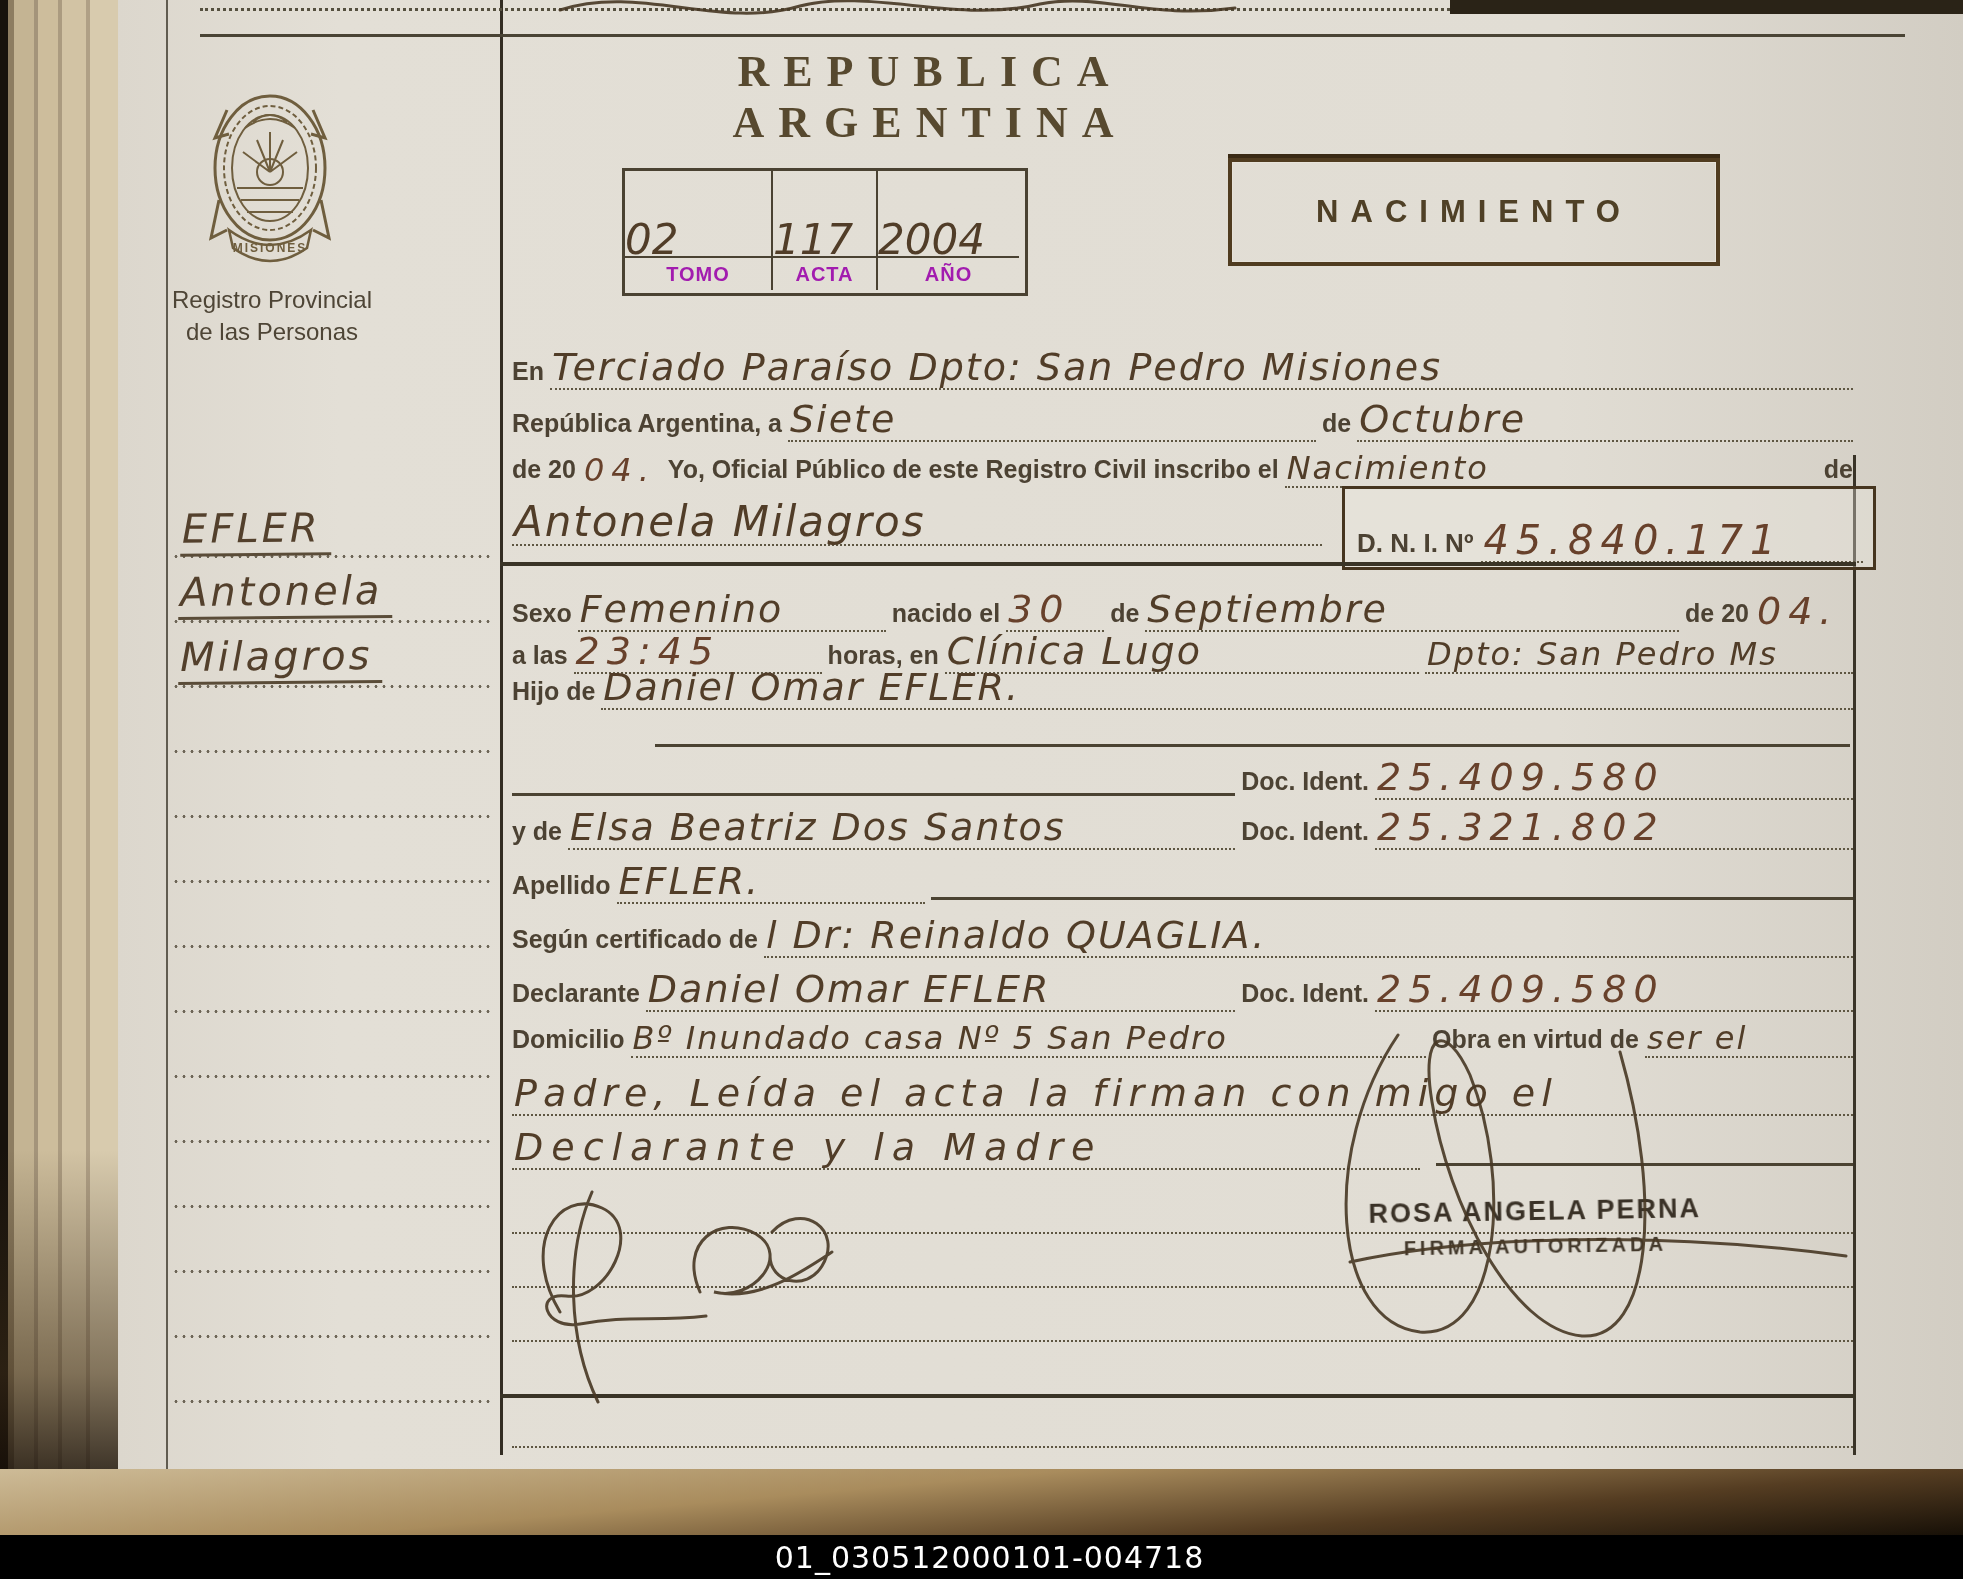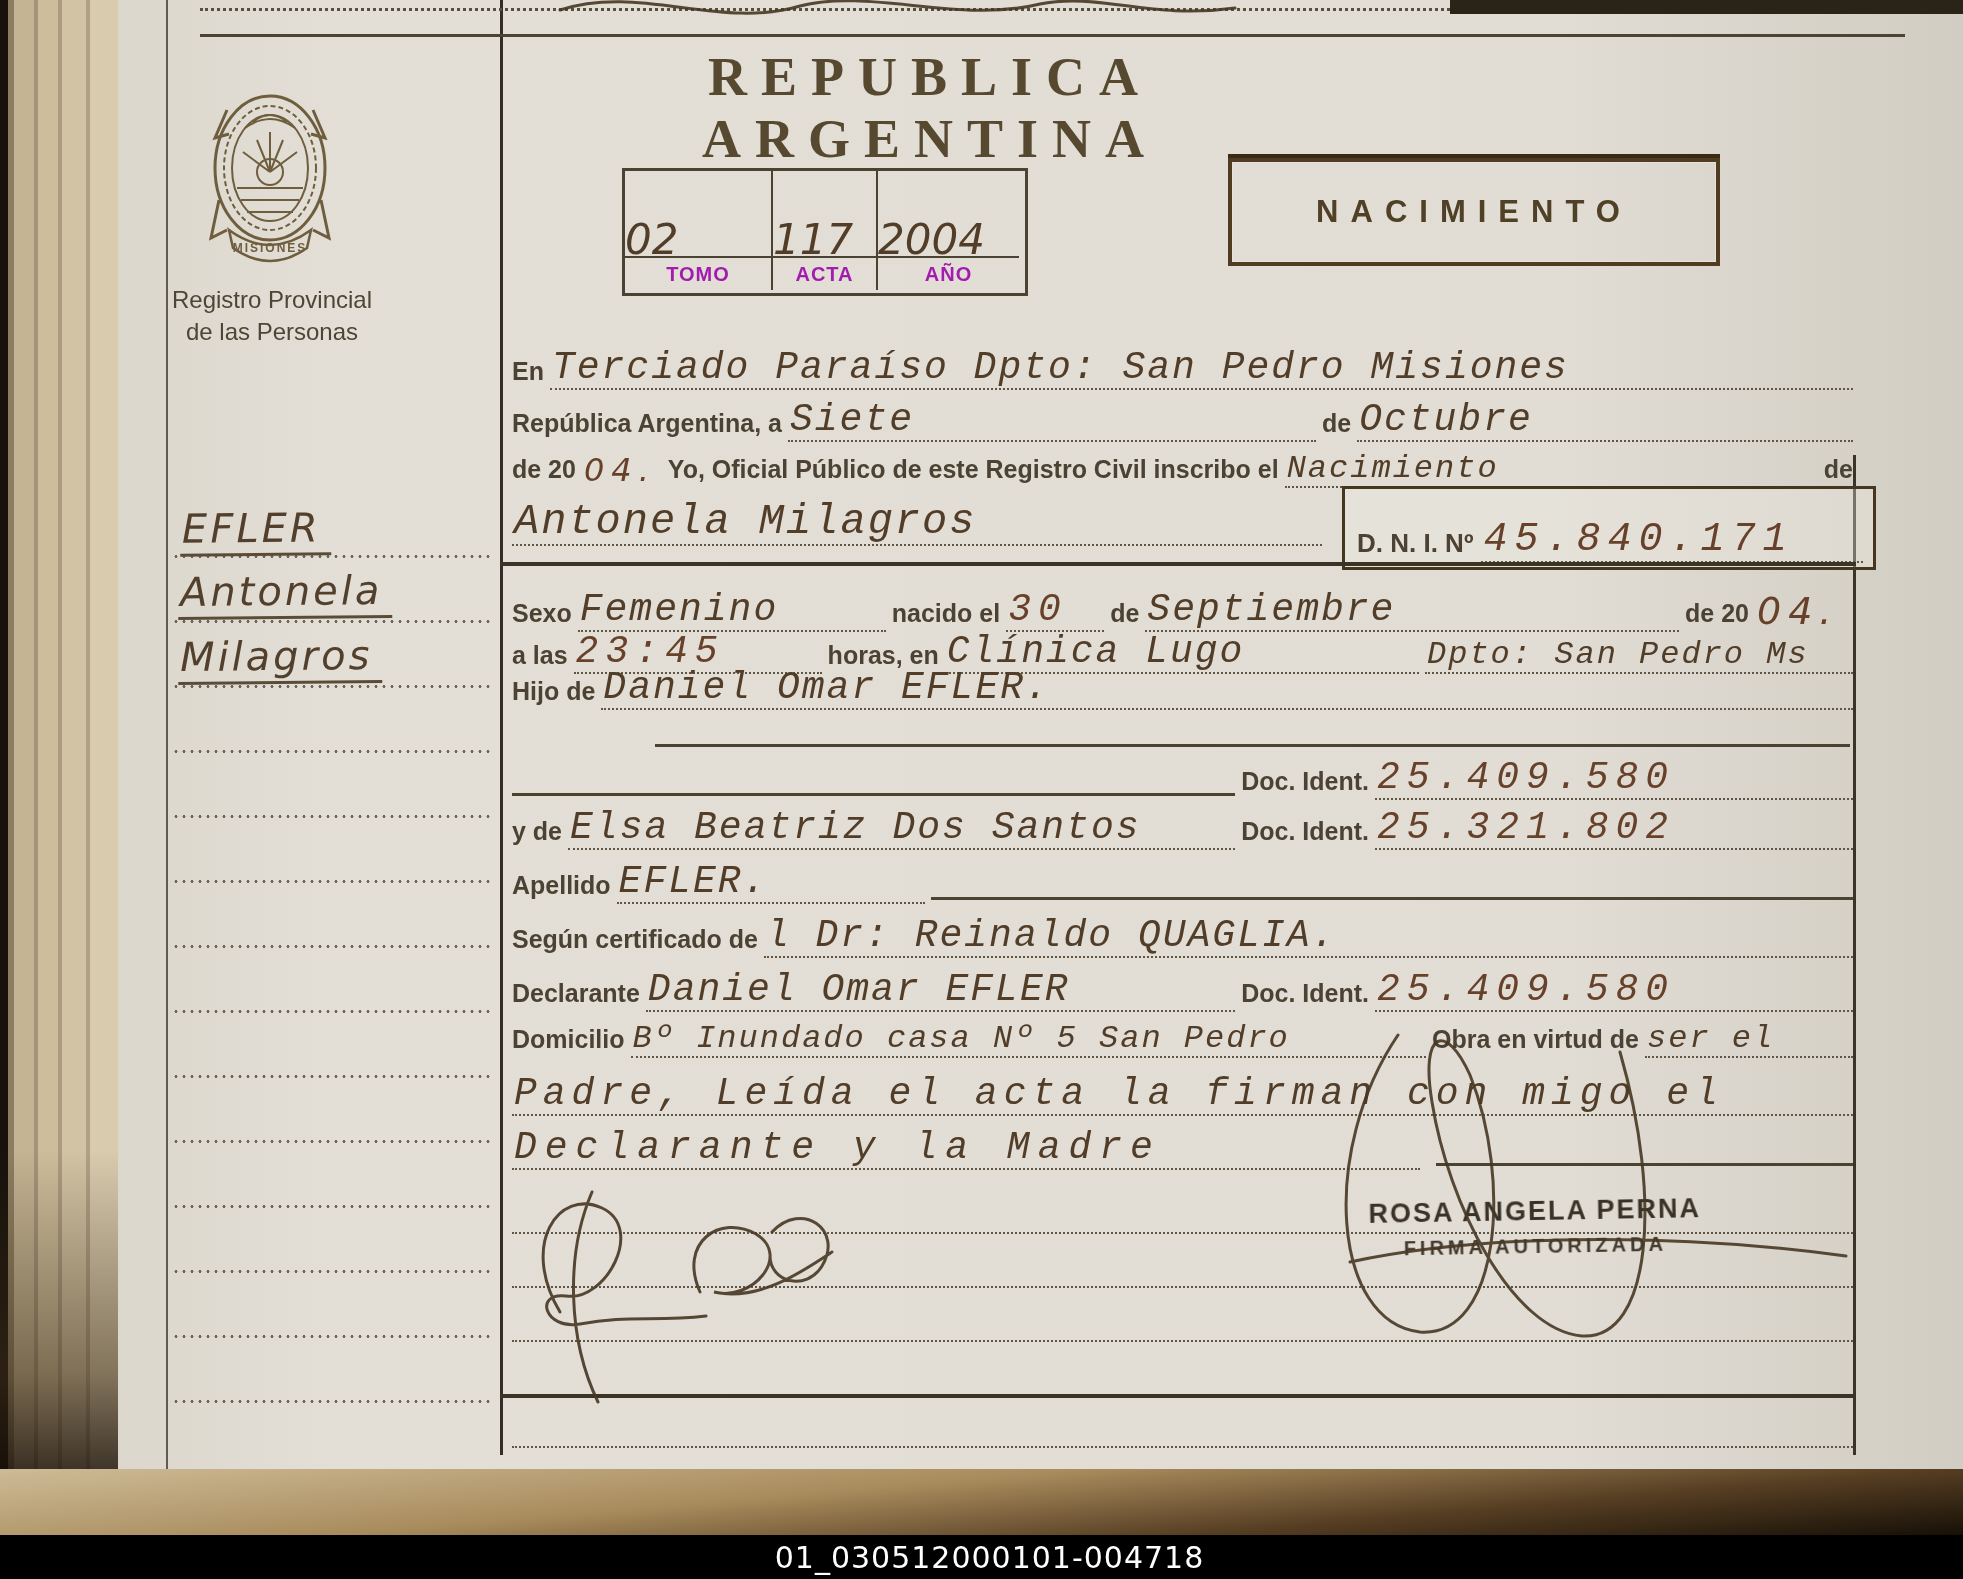--- a/index.html
+++ b/index.html
@@ -27,21 +27,21 @@
   .v-main{left:500px;top:0;width:3px;height:1455px;background:#332d23;}
   .v-right{left:1853px;top:455px;width:3px;height:1000px;background:#3a3428;}
   .top-dotted{left:200px;top:8px;width:1400px;border-bottom:3px dotted #55503f;}
   .top-solid{left:200px;top:34px;width:1705px;height:3px;background:#4a4435;}
   .top-corner-bar{left:1450px;top:0;width:513px;height:14px;background:#2a2317;}
   .rule-thick{height:4px;background:#3a3426;}
   .dotted-row{border-bottom:2.5px dotted #5e5642;}
 
   
   .title{left:540px;top:46px;width:780px;text-align:center;
-    font-family:"Liberation Serif",serif;font-weight:700;font-size:54px;
+    font-family:"Liberation Serif",serif;font-weight:700;font-size:44px;
     letter-spacing:14px;color:#57492f;}
   .ref-table{left:622px;top:168px;width:400px;height:122px;border:3px solid #4a4232;
     display:grid;grid-template-columns:148px 105px 141px;grid-template-rows:85px 34px;}
   .ref-cell{border-right:2px solid #4a4232;display:flex;align-items:flex-end;justify-content:flex-start;}
   .ref-cell.last{border-right:none;}
   .ref-val{font-family:"DejaVu Sans",sans-serif;font-style:italic;font-size:42px;
     color:#513d28;transform:translateY(8px);}
   .ref-lab{border-right:2px solid #4a4232;border-top:2px solid #4a4232;
     display:flex;align-items:center;justify-content:center;
     font:700 20px "Liberation Sans",sans-serif;color:#a21caf;letter-spacing:1px;}
@@ -60,21 +60,21 @@
   .margin-name{position:absolute;font-family:"DejaVu Sans",sans-serif;font-style:italic;
     font-size:40px;color:#53402c;letter-spacing:3px;border-bottom:3px solid #5a4c38;
     padding:0 10px 2px 2px;transform:rotate(-.6deg);}
 
   
   .row{position:absolute;display:flex;align-items:flex-end;left:512px;width:1341px;gap:6px;}
   .pl{font:600 25px "Liberation Sans",sans-serif;color:#4c4233;white-space:nowrap;padding-bottom:4px;}
   .hw{font-family:"DejaVu Sans",sans-serif;font-style:italic;font-size:38px;line-height:1.05;
       color:#513d28;white-space:nowrap;padding:0 6px 0 2px;letter-spacing:2px;}
   .sm{font-size:32px;}
-  .fill{border-bottom:2.5px dotted #5e5642;font-family:Liberation Mono, monospace;}
+  .fill{border-bottom:2.5px dotted #5e5642;}
   .grow{flex:1 1 auto;min-width:0;overflow:visible;}
   .solidline{flex:1 1 auto;border-bottom:3px solid #4b4332;margin-bottom:4px;}
   .num{color:#68412b;letter-spacing:7px;}
   .w090{width:90px;} .w200{width:200px;} .w240{width:240px;} .w300{width:300px;} .w420{width:420px;} .w470{width:470px;} .w520{width:520px;} .w900{width:900px;}
 
   .dni-box{left:1342px;top:486px;width:506px;height:72px;border:3px solid #46351f;
     display:flex;align-items:flex-end;padding:2px 10px 4px 12px;gap:8px;background:rgba(238,234,226,.35);}
   .dni-box .pl{font-size:26px;font-weight:700;}
 
   

